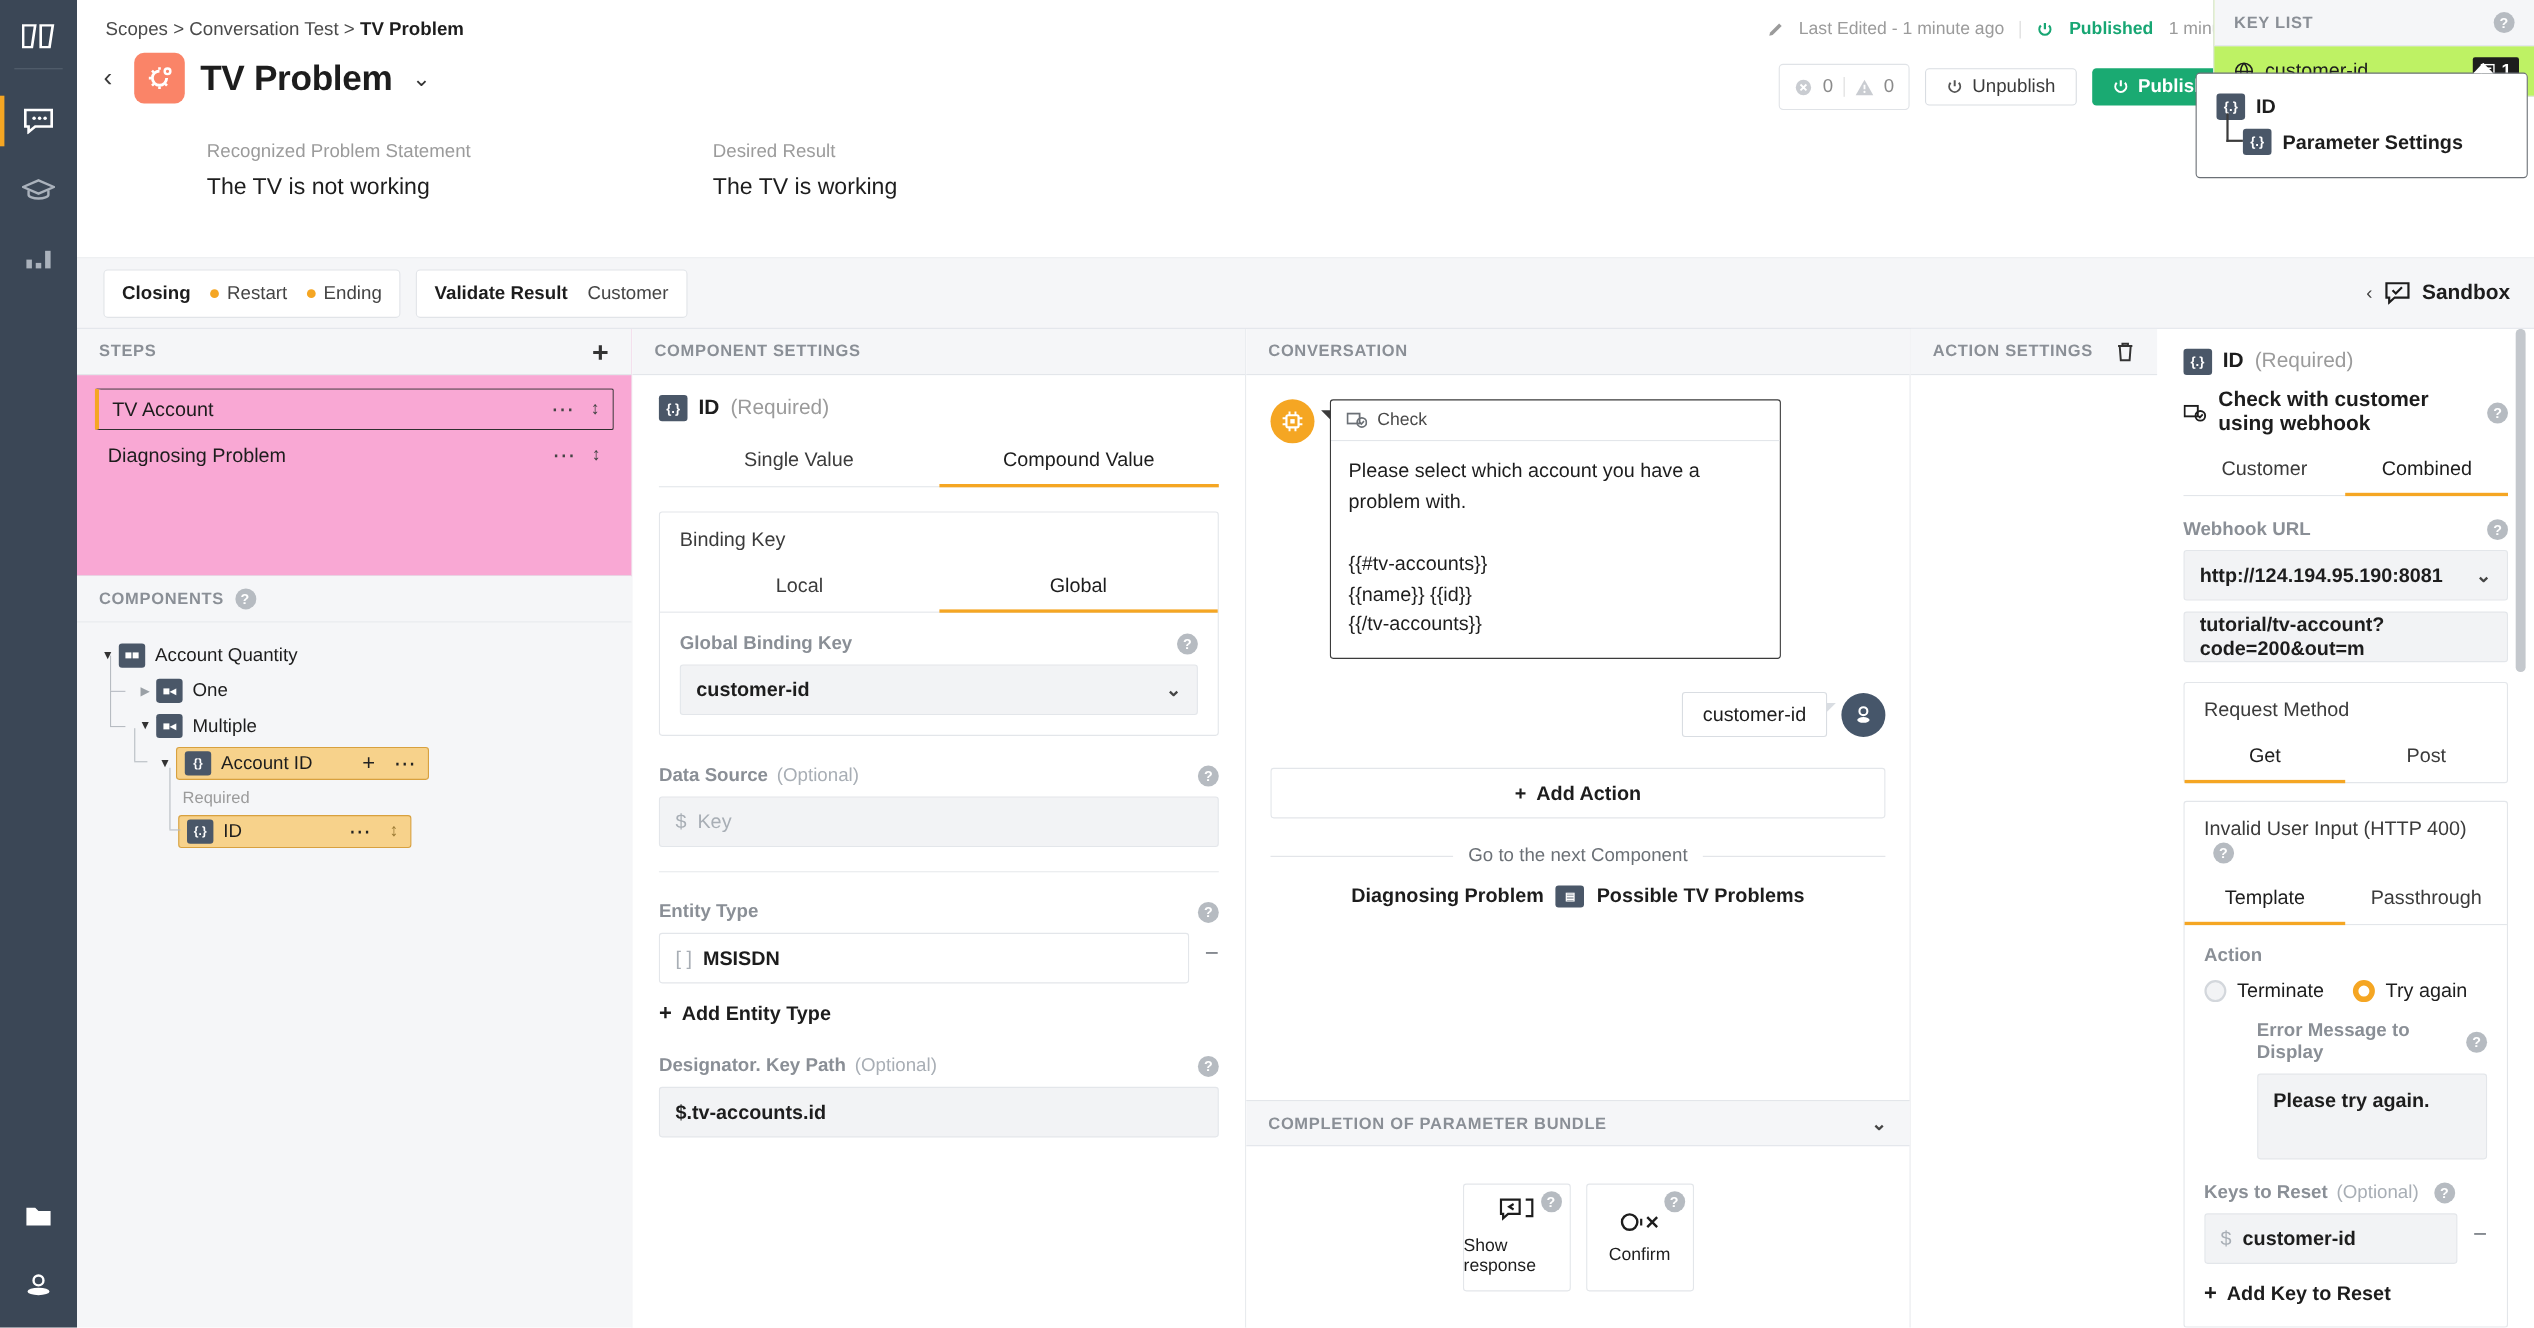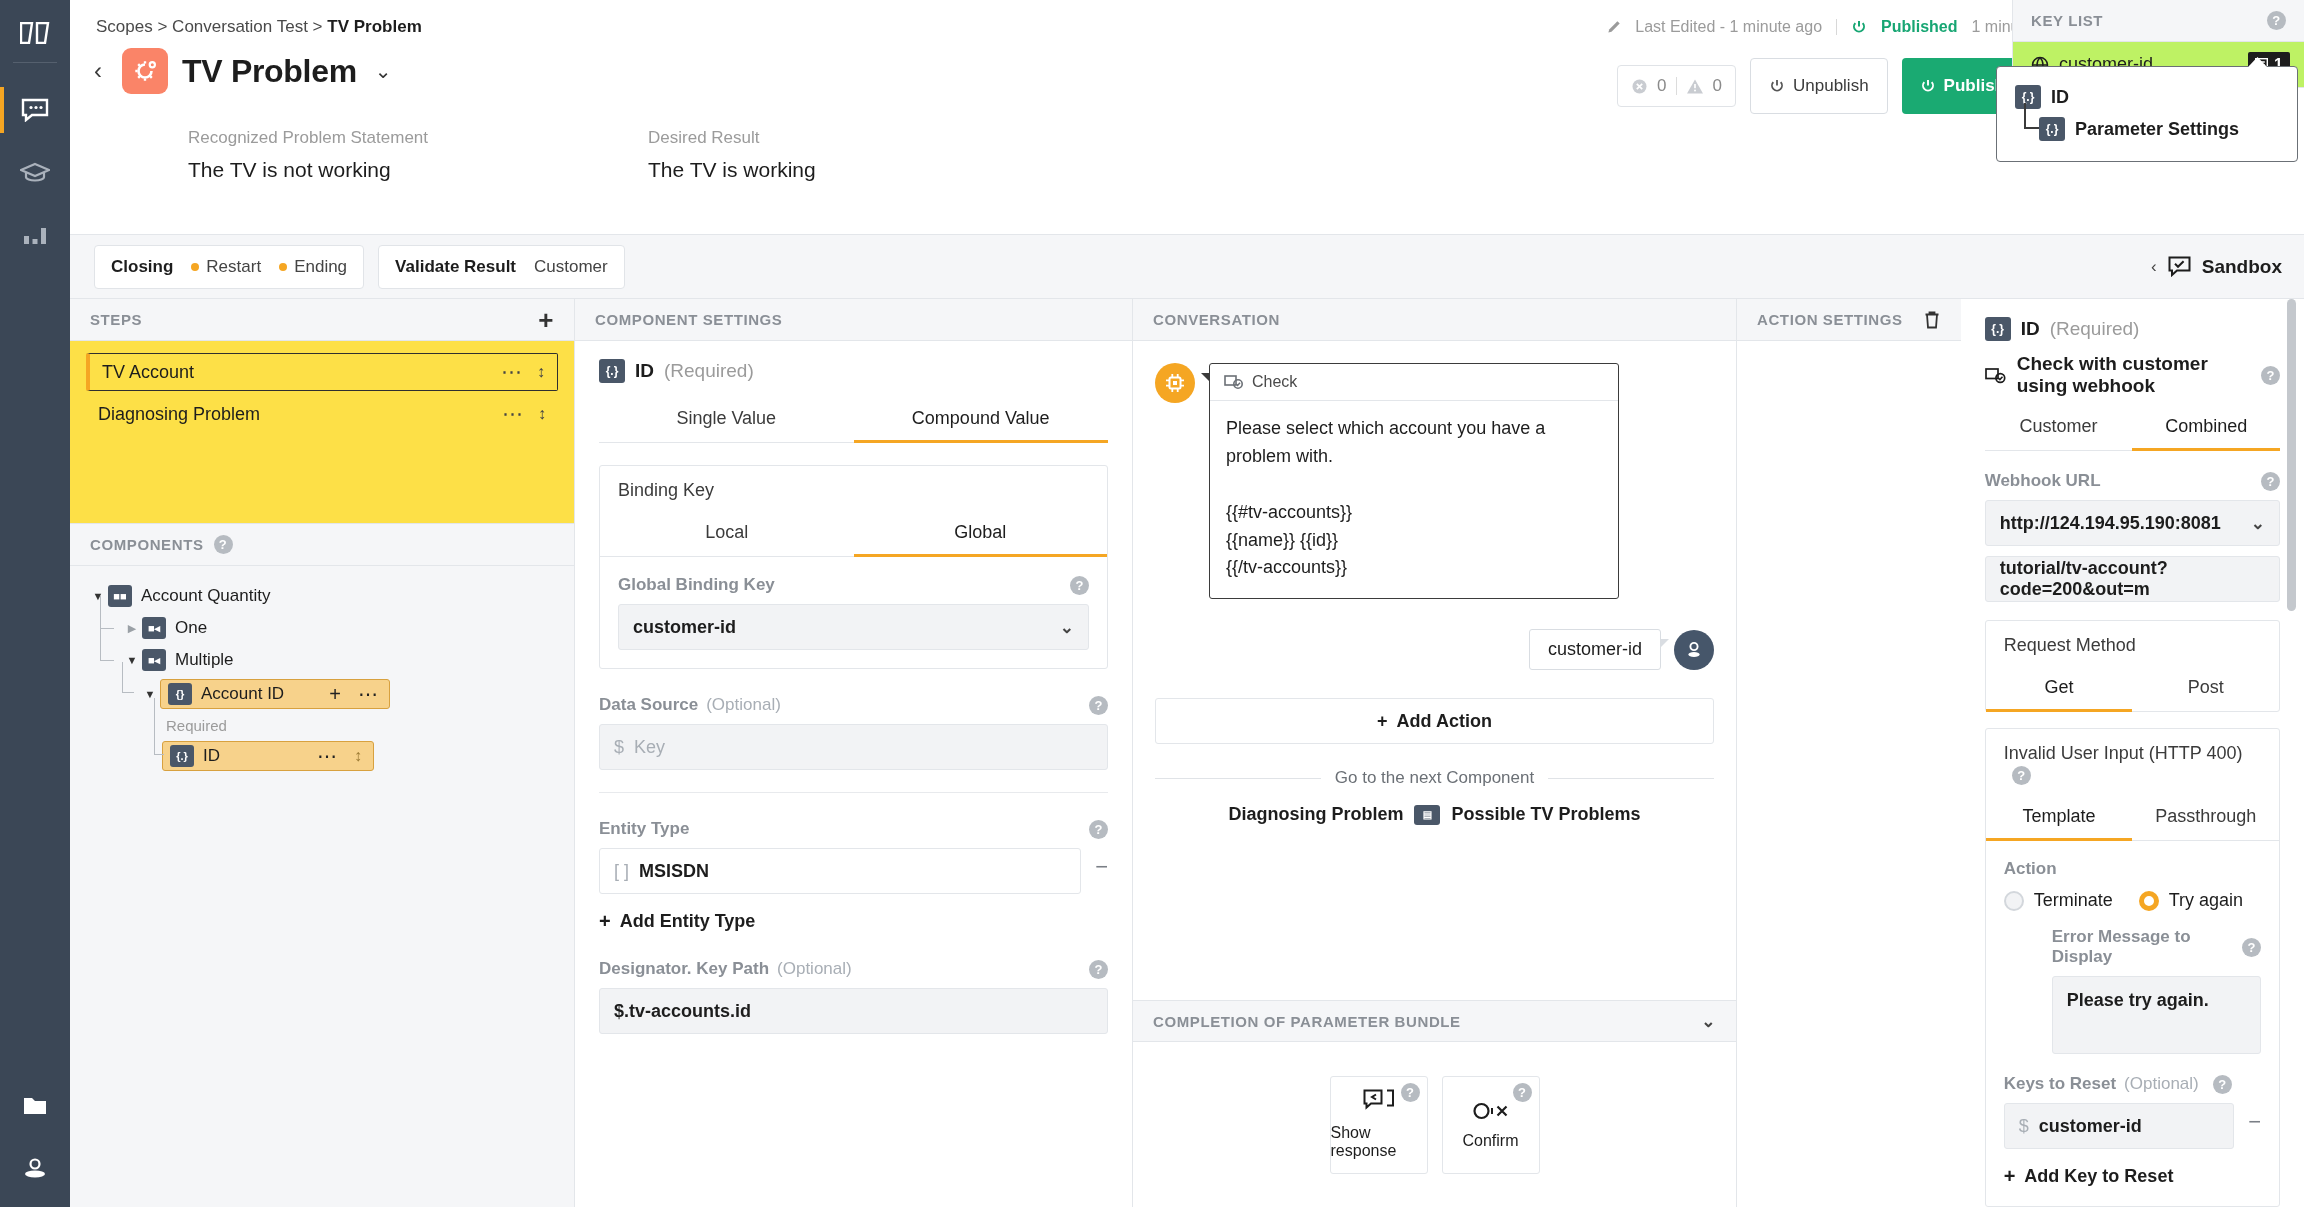--- a/index.html
+++ b/index.html
@@ -59,21 +59,21 @@
   .pub-txt { color: #17a673; font-weight: bold; }
   .pub-ago { color: #9b9b9b; }
 
   .hdr-actions { position: absolute; right: 228px; top: 58px; display: flex; align-items: center; gap: 14px; }
   .cnt-box {
     height: 42px; border: 1px solid #e0e3e7; border-radius: 4px; background: #fff;
     display: flex; align-items: center; gap: 9px; padding: 0 13px; font-size: 17px; color: #8a8a8a;
   }
   .cnt-sep { width: 1px; height: 18px; background: #dcdcdc; }
   .btn {
-    height: 56px; border-radius: 4px; font-size: 17px; display: flex;
+    height: 34px; border-radius: 4px; font-size: 17px; display: flex;
     align-items: center; gap: 8px; padding: 0 18px; cursor: pointer;
   }
   .btn-ghost { border: 1px solid #d9dde2; background: #fff; color: #3b3b3b; }
   .btn-pub { background: #1aaa72; color: #fff; font-weight: bold; border: none; }
   .kebab { font-size: 26px; color: #555; letter-spacing: 1px; cursor: pointer; padding: 0 6px; }
 
   
   .tabstrip {
     height: 64px; background: #f5f6f8; border-bottom: 1px solid #e3e6ea;
     display: flex; align-items: center; padding-left: 24px; gap: 14px; position: relative;
@@ -97,21 +97,21 @@
   .colhdr {
     height: 42px; background: #f5f6f8; border-bottom: 1px solid #e3e6ea;
     display: flex; align-items: center; padding: 0 20px; gap: 10px;
     font-size: 15px; font-weight: bold; color: #8a8f96; letter-spacing: 0.6px;
   }
   .colhdr .sp { flex: 1; }
 
   
   .col-left { width: 505px; flex: 0 0 505px; border-right: 1px solid #e3e6ea;
               display: flex; flex-direction: column; background: #fff; }
-  .steps-area { height: 225px; background: #fde047; border-bottom: 1px solid #e3e6ea;
+  .steps-area { height: 225px; background: #f9a8d4; border-bottom: 1px solid #e3e6ea;
                 display: flex; flex-direction: column; }
   .plus-btn { font-size: 26px; color: #333; line-height: 1; cursor: pointer; }
   .step-list { padding: 12px 16px 0 16px; }
   .step {
     height: 38px; display: flex; align-items: center; padding: 0 12px;
     font-size: 18px; color: #1d1d1d; margin-bottom: 4px; cursor: pointer; position: relative;
   }
   .step.sel { border: 1px solid #2f2f2f; border-left: 4px solid #f5a623; border-radius: 2px; }
   .step .nm { flex: 1; }
   .step .dots { font-size: 21px; color: #444; letter-spacing: 1px; margin-right: 14px; }

